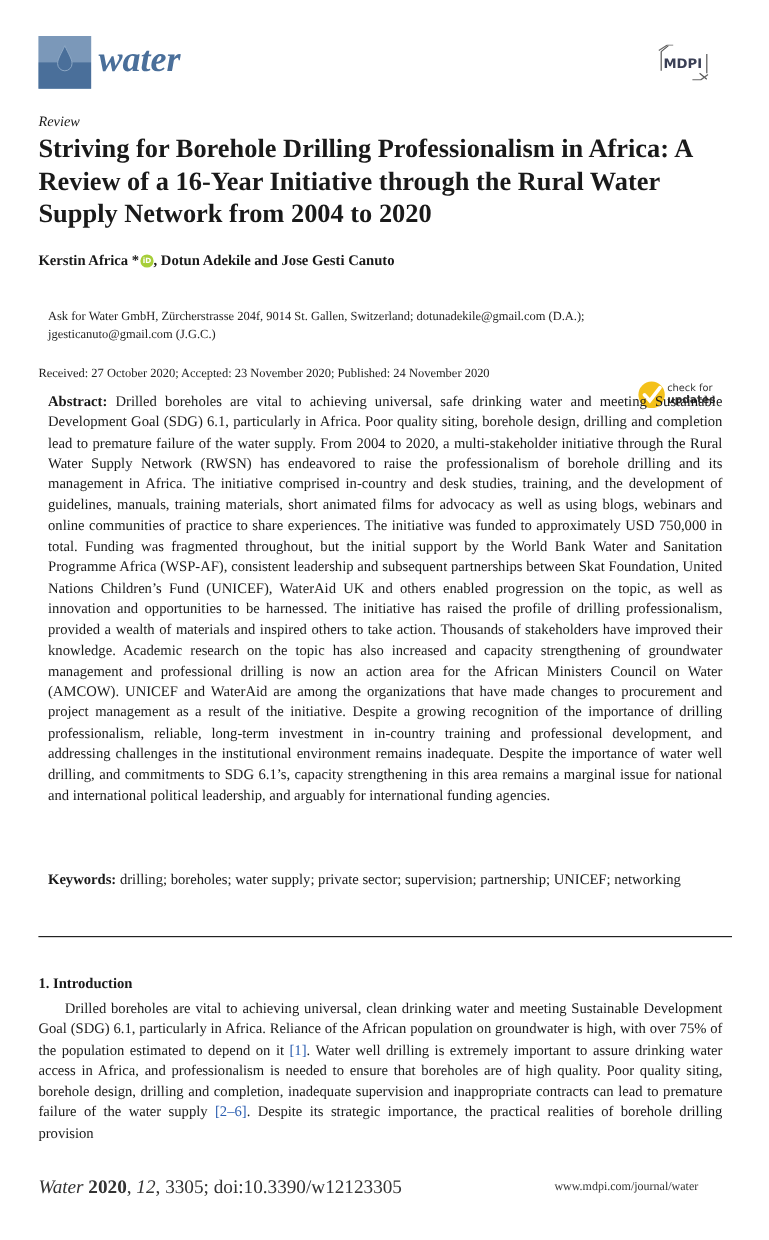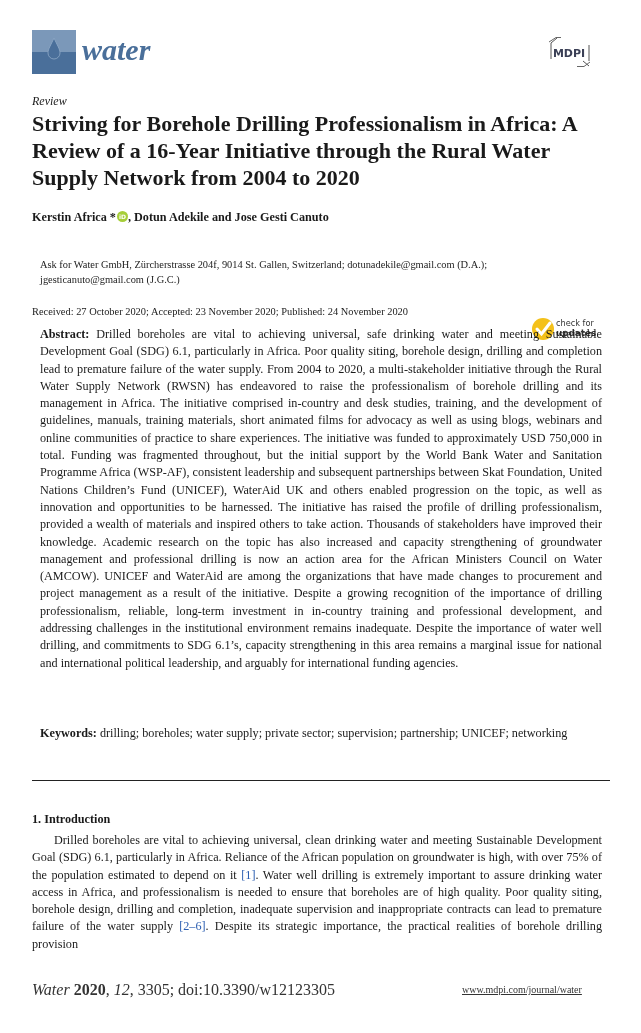--- a/index.html
+++ b/index.html
@@ -23,21 +23,21 @@
   .check .label { position:absolute; left:24px; top:2px; font-family:"DejaVu Sans",sans-serif; font-size:8.2px; line-height:10px; color:#333; }
   .check .label b { font-size:8.8px; }
   .abstract { left:40px; top:326px; width:562px; font-size:12.2px; line-height:17.3px; text-align:justify; }
   .keywords { left:40px; top:725px; width:562px; font-size:12.2px; line-height:17.3px; text-align:justify; }
   .rule { left:32px; top:780px; width:578px; height:1px; background:#222; }
   .section { left:32px; top:811px; font-size:12.2px; font-weight:bold; line-height:16px; }
   .intro { left:32px; top:832px; width:570px; font-size:12.2px; line-height:17.3px; text-align:justify; }
   .intro .indent { display:inline-block; width:22px; }
   .cite { color:#2a5db0; }
   .footer-left { left:32px; top:983px; font-size:16px; line-height:14px; color:#333; }
-  .footer-right { left:462px; top:983px; font-size:10px; line-height:14px; color:#333;text-decoration:underline; }
+  .footer-right { left:462px; top:983px; font-size:10px; line-height:14px; color:#333; }
 </style>
 </head>
 <body>
 
 <div class="abs logo-box">
   <div class="lower"></div>
   <svg width="44" height="44" viewBox="0 0 44 44">
     <path d="M22 8 C19 15 16 19 16 23 A6 6 0 0 0 28 23 C28 19 25 15 22 8 Z" fill="#4a6f9a" stroke="#8fa9c6" stroke-width="0.8"></path>
   </svg>
 </div>

